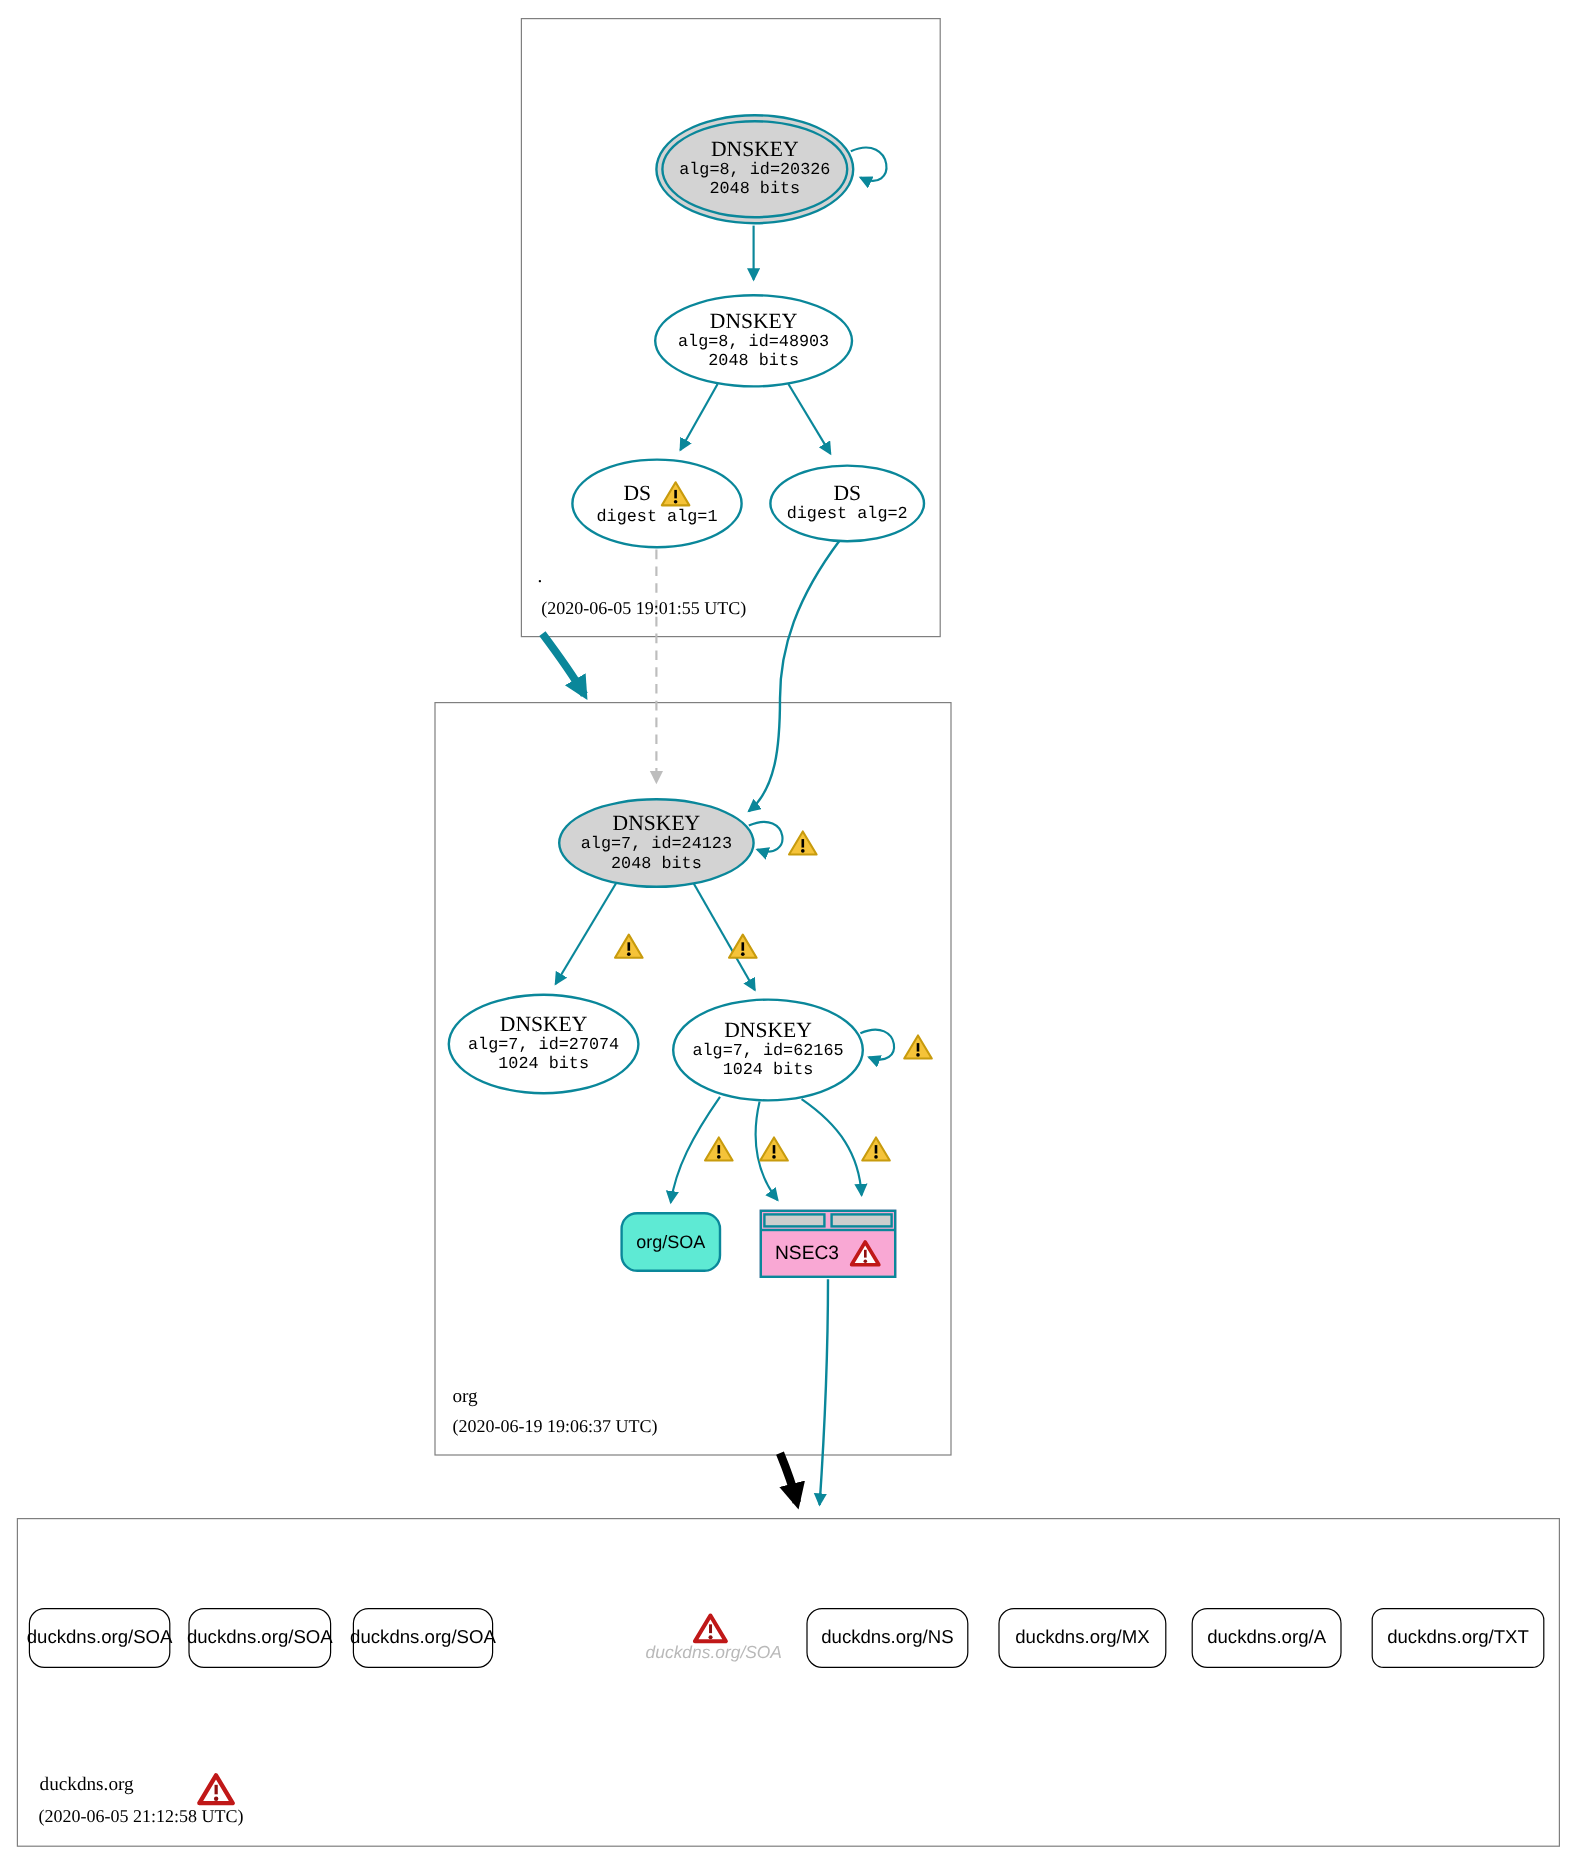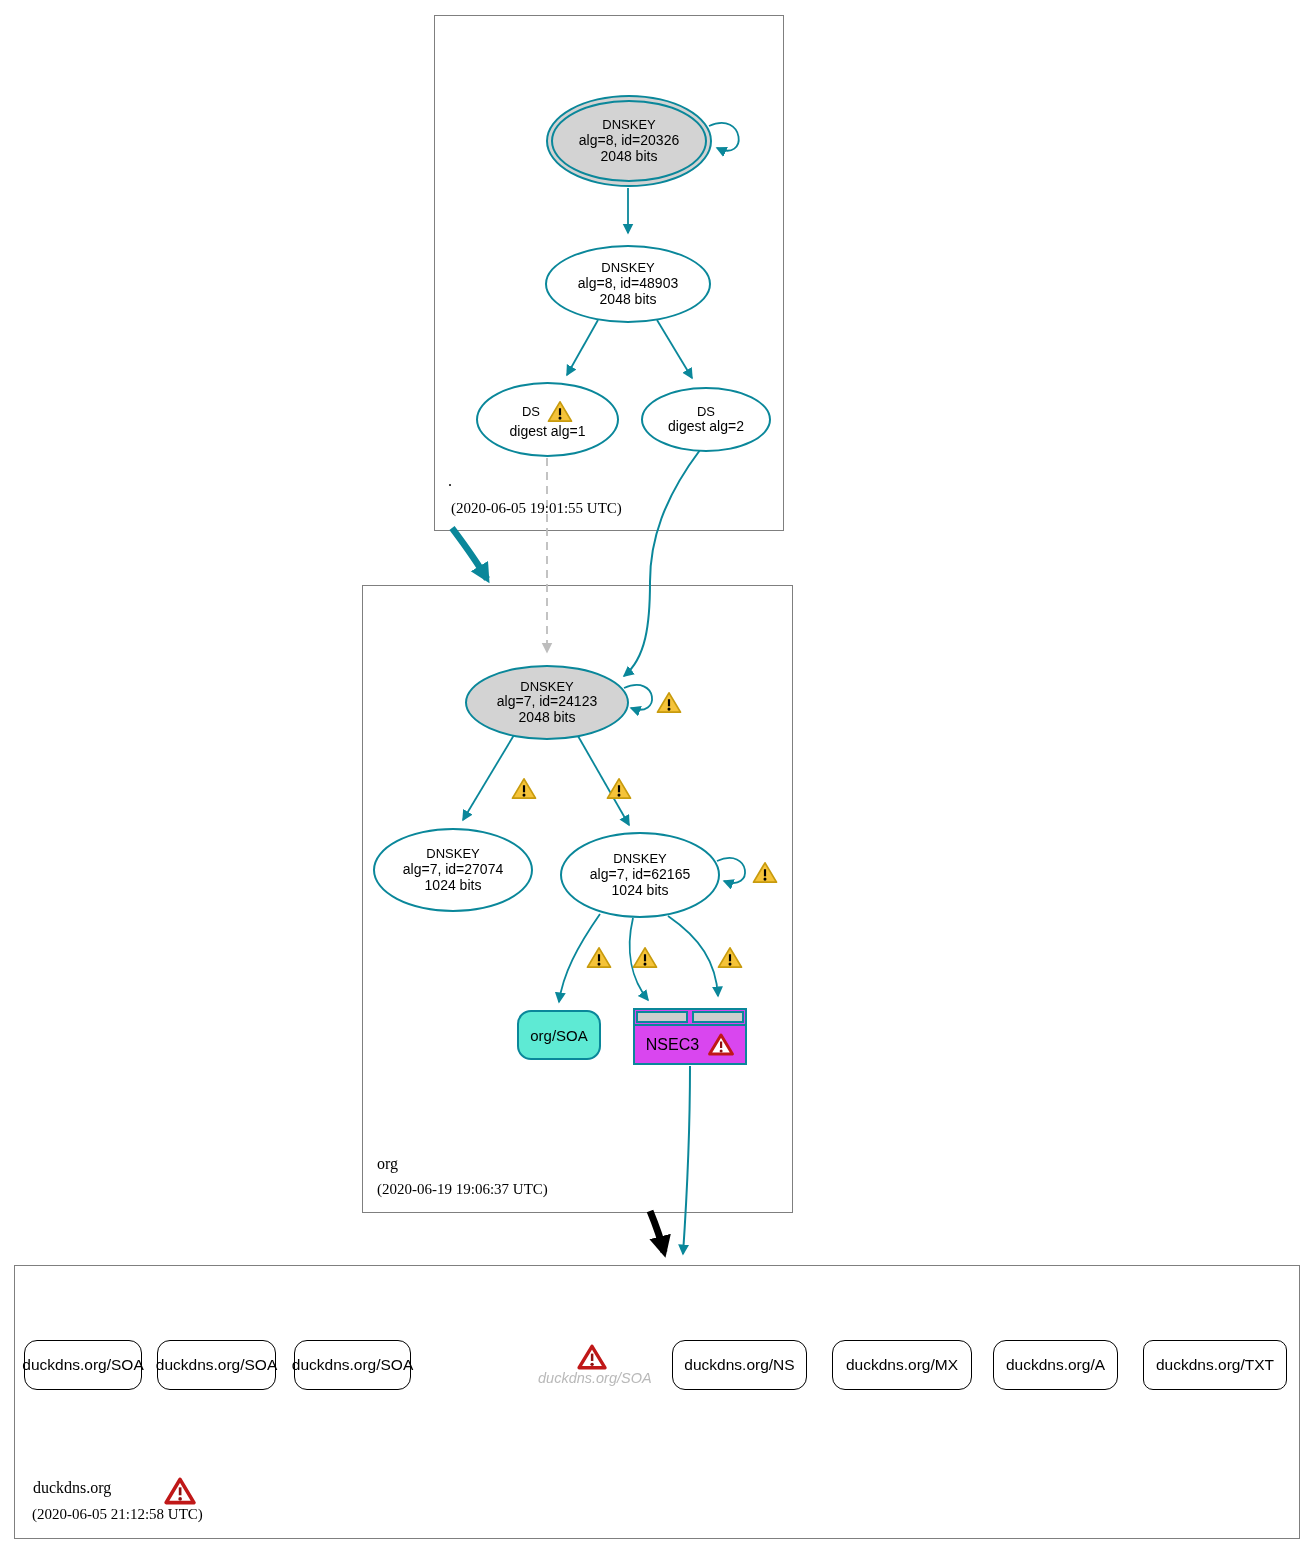--- a/index.html
+++ b/index.html
@@ -7,26 +7,26 @@
           font-family:"Liberation Sans",sans-serif;color:#000;}
   .zbox{position:absolute;border:1px solid #7f7f7f;background:transparent;}
   .edges{position:absolute;left:0;top:0;z-index:2;}
   .node{z-index:3;}
   .ellipse{position:absolute;z-index:3;border:2px solid #0a879a;border-radius:50%;background:#fff;
            display:flex;flex-direction:column;align-items:center;justify-content:center;
            text-align:center;box-sizing:border-box;}
   .ellipse.gray{background:#d3d3d3;}
   .ellipse.double::before{content:"";position:absolute;inset:3px;border:2px solid #0a879a;
            border-radius:50%;pointer-events:none;}
-  .n-title{font-size:13px;line-height:1.05;font-family:Liberation Sans, sans-serif;}
-  .n-detail{font-size:14px;line-height:1.15;font-family:Liberation Sans, sans-serif;}
+  .n-title{font-size:18px;line-height:1.05;font-family:Liberation Serif, serif;}
+  .n-detail{font-size:14px;line-height:1.15;font-family:Liberation Mono, monospace;}
   .titlerow{display:flex;align-items:center;justify-content:center;gap:7px;}
   .soa-rect{position:absolute;z-index:3;border:2px solid #0a879a;border-radius:14px;background:#5eead4;
            display:flex;align-items:center;justify-content:center;font-size:15px;box-sizing:border-box;}
-  .nsec3{position:absolute;z-index:3;border:2px solid #0a879a;background:#d946ef;box-sizing:border-box;
+  .nsec3{position:absolute;z-index:3;border:2px solid #0a879a;background:#f9a8d4;box-sizing:border-box;
            display:flex;flex-direction:column;}
   .nsec3-cells{display:flex;justify-content:space-between;height:13px;padding:1px 1px 0 1px;box-sizing:border-box;}
   .nsec3-cell{width:48.5%;border:2px solid #0a879a;background:#cdcdcd;box-sizing:border-box;}
   .nsec3-body{flex:1;margin-top:1px;border-top:2px solid #0a879a;display:flex;align-items:center;
            justify-content:center;gap:9px;font-size:16px;}
   .record{position:absolute;z-index:3;top:1340px;height:50px;border:1.5px solid #000;border-radius:13px;
            background:#fff;display:flex;align-items:center;justify-content:center;font-size:15.5px;box-sizing:border-box;}
   .record-bogus-text{position:absolute;z-index:3;color:#b9b9b9;font-style:italic;font-size:14.5px;
            text-align:center;}
   .icon{position:absolute;z-index:4;display:block;}

